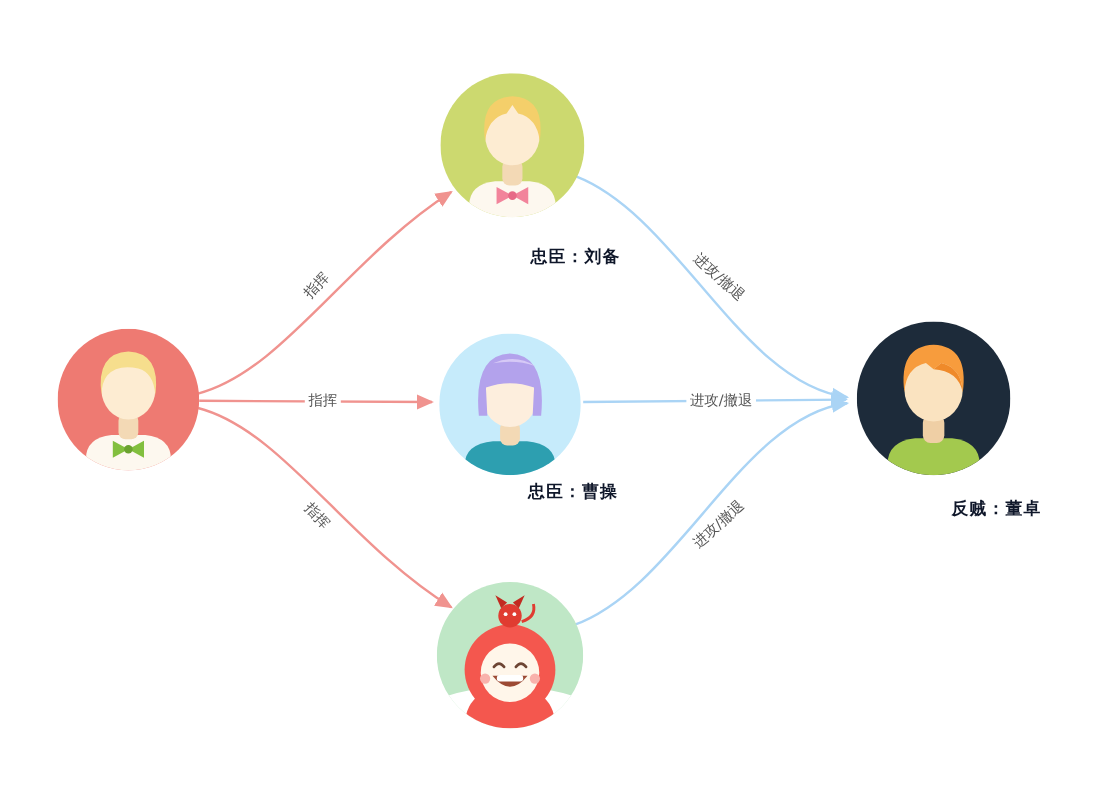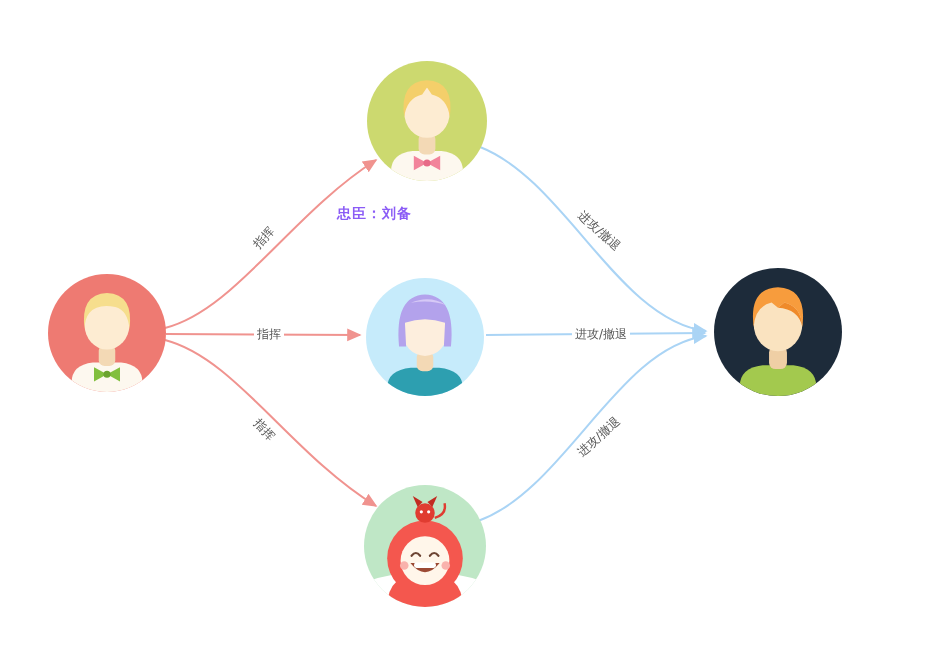--- a/index.html
+++ b/index.html
@@ -5,22 +5,22 @@
   * { margin:0; padding:0; box-sizing:border-box; }
   html,body { width:929px; height:665px; background:#ffffff; overflow:hidden;
     font-family:"DejaVu Sans","Liberation Sans",sans-serif; }
   #canvas { position:absolute; left:0; top:0; width:929px; height:665px; }
   #edge-layer { position:absolute; left:0; top:0; }
   .edge { fill:none; stroke-width:2; }
   .edge.pink { stroke:#f0938f; }
   .edge.blue { stroke:#aad4f5; }
   .node { position:absolute; border-radius:50%; cursor:grab; }
   .node svg { display:block; width:100%; height:100%; }
-  .node-label { position:absolute; width:180px; text-align:left;
-    font-size:14px; font-weight:700; color:#8b5cf6; letter-spacing:1px; }
+  .node-label { position:absolute; width:180px; text-align:right;
+    font-size:14px; font-weight:700; color:#0f172a; letter-spacing:1px; }
   .edge-label { position:absolute; font-size:12px; color:#555; background:#fff;
     padding:0 3px; white-space:nowrap; line-height:17px; }
 </style>
 </head>
 <body>
 
 <div id="canvas">
 
   <svg id="edge-layer" width="929" height="665" viewBox="0 0 929 665">
     <defs>
@@ -97,20 +97,21 @@
       <circle cx="50" cy="50" r="50" fill="#c6ebfb"></circle>
       <g clip-path="url(#clipC)">
         <path d="M18 100 L18 93 Q18 78 38 76 L62 76 Q82 78 82 93 L82 100 Z" fill="#2d9fb0"></path>
         <rect x="43" y="62" width="14" height="17" rx="5" fill="#f3d9b5"></rect>
         <ellipse cx="50" cy="46" rx="19" ry="20" fill="#fdeedd"></ellipse>
         <path d="M28 58 Q24 15 50 14 Q76 15 72 58 L66 58 L67 38 Q50 32 33 38 L34 58 Z" fill="#b3a2ec"></path>
         <path d="M38 21 Q54 14 68 23 Q54 18 38 21 Z" fill="#d6c9f6"></path>
       </g>
     </svg>
   </div>
+  <div class="node-label" style="left:335px; top:401px;">忠臣：曹操</div>
 
   <div class="node" style="left:364px; top:485px; width:122px; height:122px;">
     <svg viewBox="0 0 100 100">
       <defs>
           <clipPath id="clipD">
             <circle cx="50" cy="50" r="50"></circle>
           </clipPath>
         </defs>
       <circle cx="50" cy="50" r="50" fill="#bfe7c6"></circle>
       <g clip-path="url(#clipD)">
@@ -144,14 +145,15 @@
       <circle cx="50" cy="50" r="50" fill="#1d2b3a"></circle>
       <g clip-path="url(#clipE)">
         <path d="M20 100 L20 93 Q20 78 38 76 L62 76 Q80 78 80 93 L80 100 Z" fill="#a3c94e"></path>
         <rect x="43" y="61" width="14" height="18" rx="5" fill="#efcfa5"></rect>
         <ellipse cx="50" cy="44" rx="19" ry="21" fill="#fae3c0"></ellipse>
         <path d="M31 46 Q27 16 50 15 Q73 16 69 46 Q68 30 55 27 L50 31 L45 27 Q32 30 31 46 Z" fill="#f79c3d"></path>
         <path d="M50 31 L55 27 Q68 30 69 46 Q66 32 50 31 Z" fill="#ef8a2a"></path>
       </g>
     </svg>
   </div>
+  <div class="node-label" style="left:688px; top:415px;">反贼：董卓</div>
 
 </div>
 
 </body></html>

